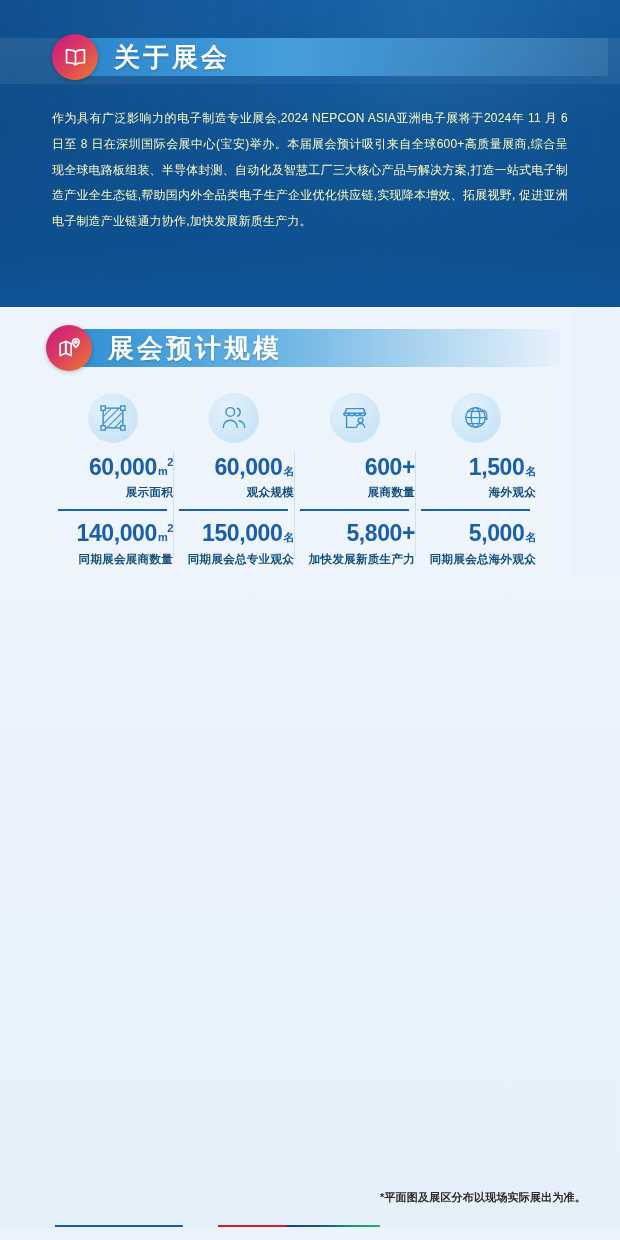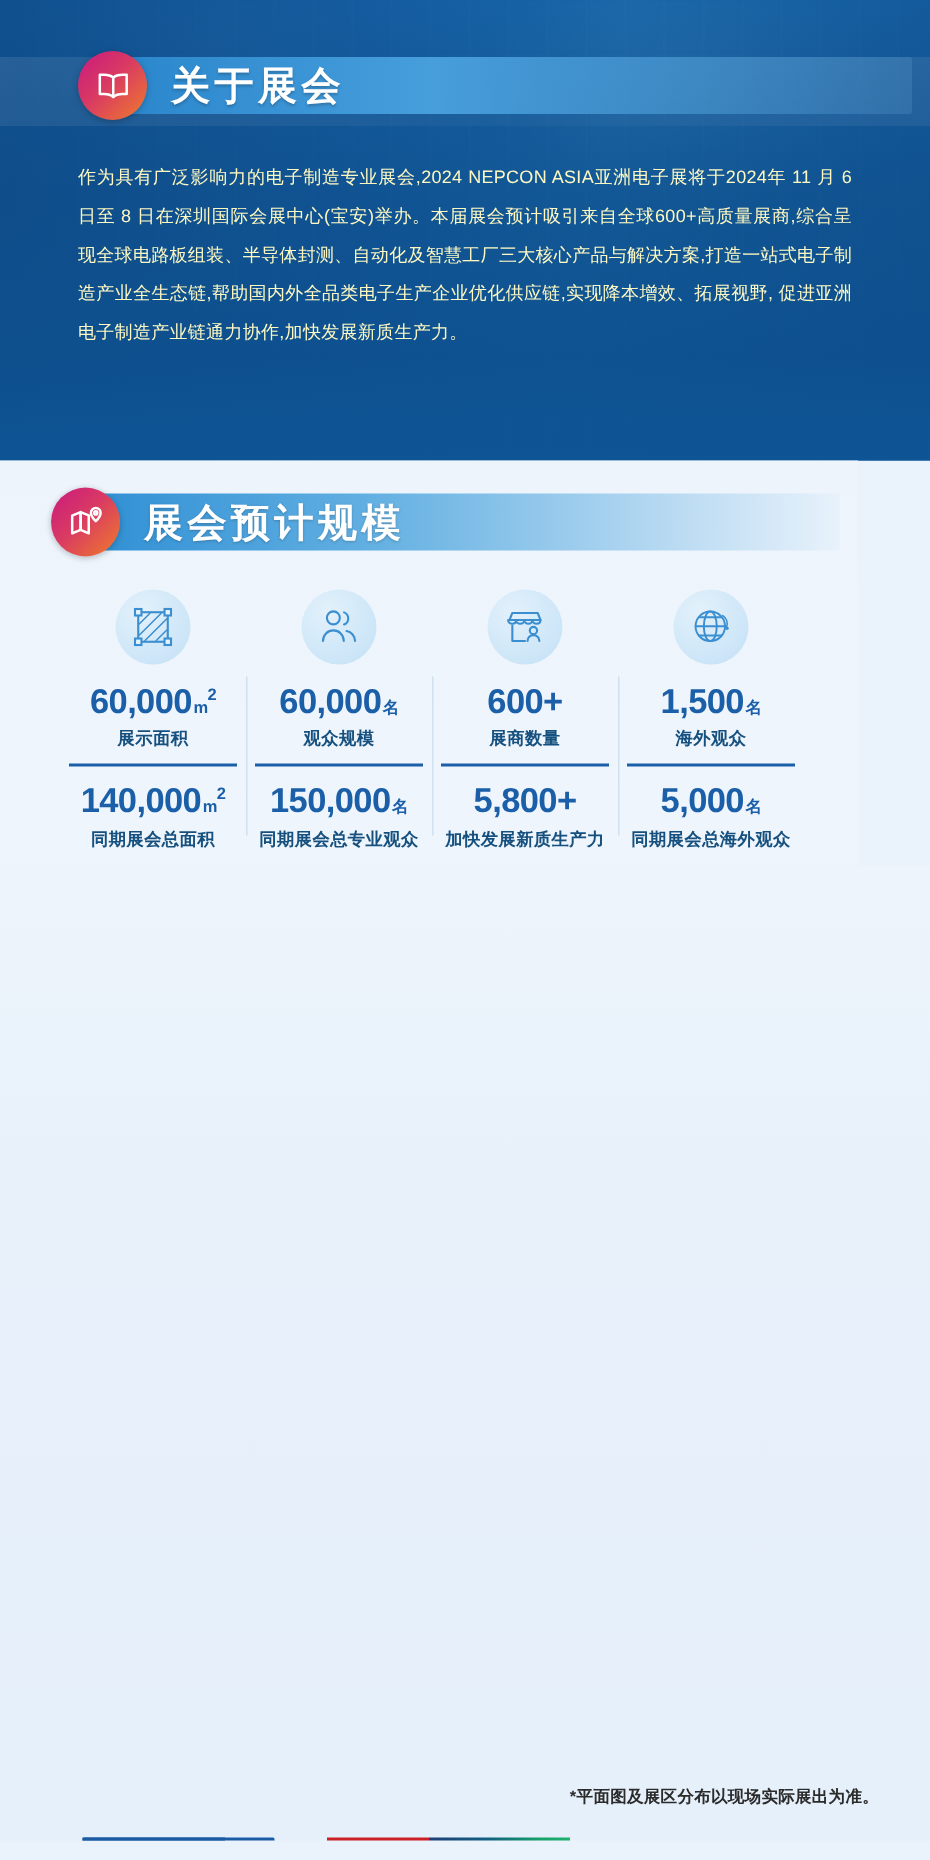--- a/index.html
+++ b/index.html
@@ -78,33 +78,33 @@
     line-height: 2.15;
     text-align: justify;
     letter-spacing: .2px;
     padding-right: 22px;
   }
 
   
   .scale {
     position: relative;
     width: 572px;
-    padding: 18px 30px 10px 34px;
+    padding: 18px 30px 10px 46px;
     background: linear-gradient(180deg, #edf4fc 0%, #eef5fc 100%);
   }
   .scale .sec-head .bar {
     background: linear-gradient(90deg, #2f8fd4 0%, #63b0e2 38%, rgba(205,228,245,.15) 100%);
   }
 
   .stats {
     display: flex;
     margin-top: 22px;
     padding: 0 6px;
   }
-  .stat { flex: 1; text-align: center; position: relative; }
+  .stat { flex: 1; text-align: right; position: relative; }
   .stat + .stat::before {
     content: "";
     position: absolute; left: 0; top: 58px; bottom: 10px; width: 1px;
     background: #cfe0ef;
   }
   .stat-icon {
     width: 50px; height: 50px; margin: 0 auto 12px;
     border-radius: 50%;
     background: radial-gradient(circle at 35% 30%, #e3f1fb 0%, #cfe7f8 60%, #c3e0f6 100%);
     display: flex; align-items: center; justify-content: center;
@@ -222,21 +222,21 @@
         </svg>
       </div>
       <div class="stat-num">
         <span>60,000</span><span class="unit">m</span><span class="sup">2</span>
       </div>
       <div class="stat-label">展示面积</div>
       <div class="stat-rule"></div>
       <div class="stat-num">
         <span>140,000</span><span class="unit">m</span><span class="sup">2</span>
       </div>
-      <div class="stat-label">同期展会总面积</div>
+      <div class="stat-label">同期展会展商数量</div>
     </div>
 
     <div class="stat">
       <div class="stat-icon">
         <svg viewBox="0 0 32 32" fill="none" stroke="#3b8fd0" stroke-width="1.5" stroke-linecap="round">
           <circle cx="12" cy="9.5" r="4.6"></circle>
           <path d="M4.6 26c0-4.4 3.3-7.6 7.4-7.6s7.4 3.2 7.4 7.6"></path>
           <path d="M19.6 5.6a4.6 4.6 0 0 1 0 8.6"></path>
           <path d="M21.4 18.9c3.4.6 6 3.6 6 7.1"></path>
         </svg>

